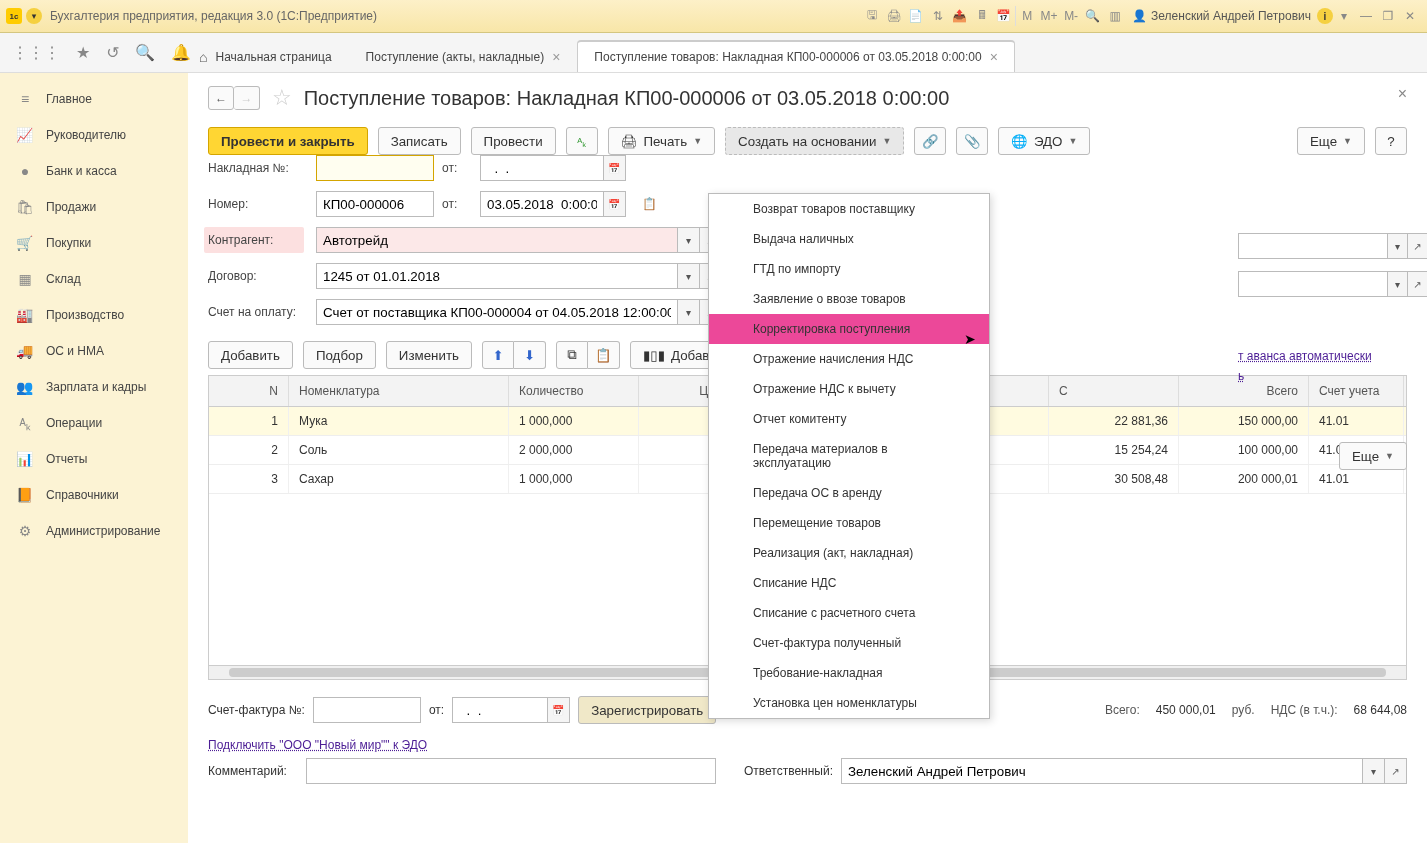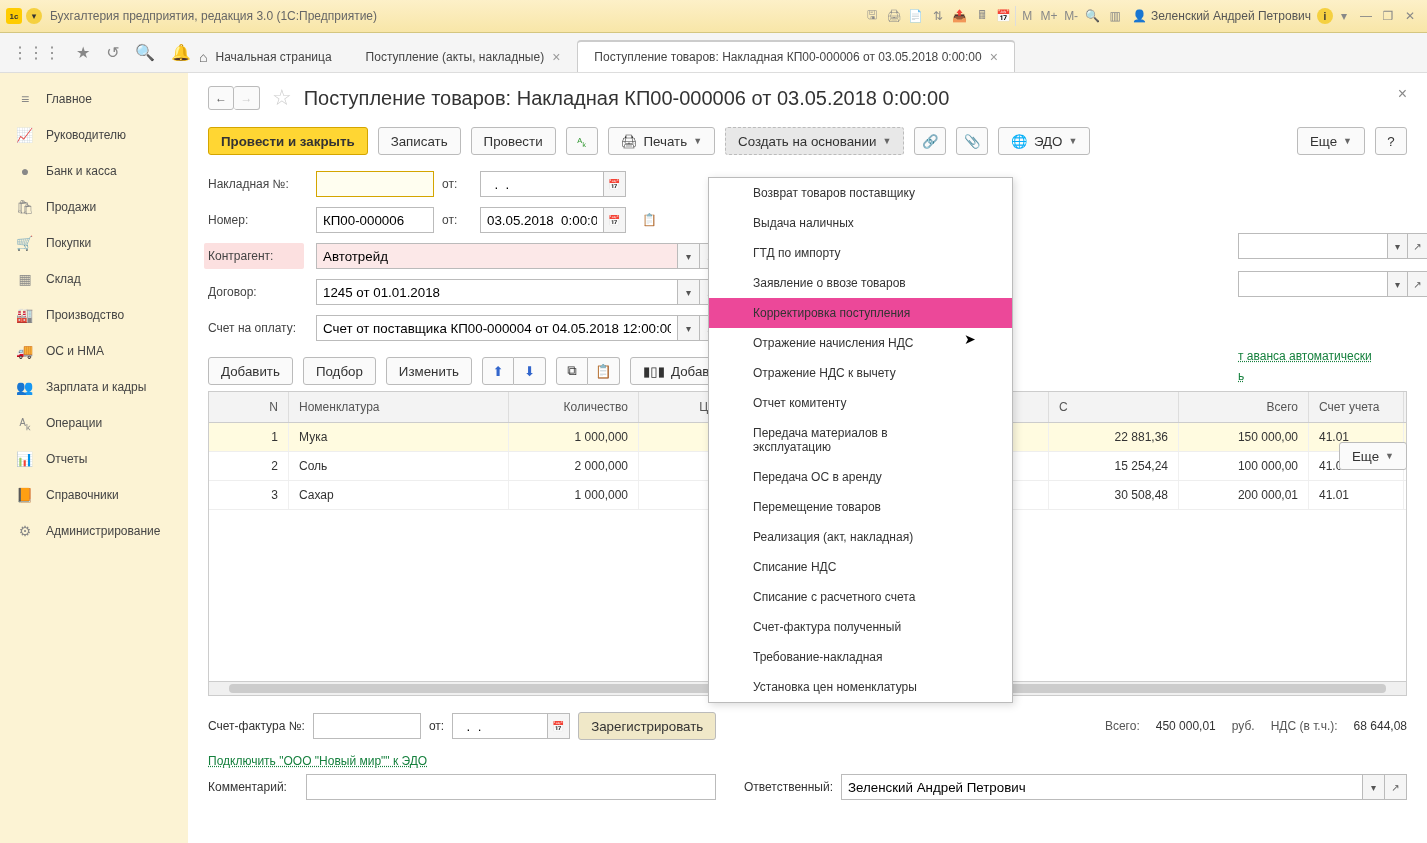--- a/index.html
+++ b/index.html
@@ -35,72 +35,72 @@
 
 .main { flex: 1; background: #fff; padding: 12px 20px; position: relative; overflow: hidden; }
 .page-header { display: flex; align-items: center; gap: 12px; margin-bottom: 16px; }
 .nav-btn { width: 26px; height: 24px; border: 1px solid #bbb; background: #fafafa; border-radius: 3px; display: flex; align-items: center; justify-content: center; cursor: pointer; color: #555; }
 .nav-btn.disabled { color: #ccc; }
 .star-ico { color: #ccc; font-size: 22px; }
 .page-title { font-size: 20px; font-weight: normal; color: #333; }
 .page-close { position: absolute; top: 12px; right: 20px; font-size: 16px; color: #888; cursor: pointer; }
 
 
-.actions { display: flex; align-items: center; gap: 10px; margin-bottom: 16px; }
+.actions { display: flex; align-items: center; gap: 10px; }
 .btn { height: 28px; padding: 0 12px; border: 1px solid #bbb; background: #fafafa; border-radius: 3px; display: flex; align-items: center; gap: 6px; cursor: pointer; color: #333; }
 .btn.primary { background: #ffd633; border-color: #d4a500; font-weight: bold; }
 .btn.icon-only { padding: 0; width: 32px; justify-content: center; }
 .btn .caret { font-size: 9px; color: #666; }
 .actions-spacer { flex: 1; }
 
 
 .form-row { display: flex; align-items: center; margin-bottom: 10px; gap: 8px; }
 .form-label { width: 100px; color: #444; }
 .form-label.highlight { background: #fce0e0; padding: 6px 4px; border-radius: 2px; margin: -6px 4px -6px -4px; width: 100px; }
 .form-label-sm { width: 30px; color: #444; text-align: left; }
 .input-wrap { display: flex; align-items: center; }
 .text-input { height: 26px; border: 1px solid #bbb; padding: 0 6px; background: #fff; }
 .text-input.yellow-border { border-color: #d4a500; background: #fffef0; }
 .text-input.pink-bg { background: #fce8e8; }
 .input-btn { width: 22px; height: 26px; border: 1px solid #bbb; border-left: none; background: #f5f5f5; display: flex; align-items: center; justify-content: center; cursor: pointer; font-size: 10px; color: #555; }
-.link-text { color: #15803d; text-decoration: underline dotted; cursor: pointer; }
+.link-text { color: #4c1d95; text-decoration: underline dotted; cursor: pointer; }
 
 
 .table-tools { display: flex; align-items: center; gap: 10px; margin: 16px 0 0 0; }
 .tbl-btn-group { display: flex; }
 .tbl-btn-group .btn.icon-only:first-child { border-radius: 3px 0 0 3px; }
 .tbl-btn-group .btn.icon-only:last-child { border-radius: 0 3px 3px 0; border-left: none; }
 
 
 .data-table { width: 100%; border: 1px solid #ccc; margin-top: 6px; }
 .dt-header { display: flex; background: #f3f3f3; border-bottom: 1px solid #ccc; }
 .dt-header > div { padding: 8px 10px; border-right: 1px solid #ddd; color: #555; }
 .dt-row { display: flex; border-bottom: 1px solid #eee; }
 .dt-row.selected { background: #fffbe0; }
 .dt-row > div { padding: 7px 10px; border-right: 1px solid #f0f0f0; }
 .dt-body { height: 258px; overflow-y: auto; }
 .col-n { width: 80px; text-align: right; }
 .col-nom { width: 220px; }
-.col-qty { width: 130px; text-align: right; }
+.col-qty { width: 130px; text-align: left; }
 .col-price { width: 100px; text-align: right; }
 .col-nds-hidden { width: 310px; }
 .col-nds { width: 130px; text-align: right; }
 .col-total { width: 130px; text-align: right; }
 .col-acc { width: 95px; }
 .scrollbar-h { height: 14px; background: #f0f0f0; border: 1px solid #ccc; border-top: none; position: relative; }
 .scrollbar-h::after { content: ''; position: absolute; left: 20px; right: 20px; top: 2px; bottom: 2px; background: #ccc; border-radius: 4px; }
 
 
 .bottom-row { display: flex; align-items: center; margin-top: 16px; gap: 8px; }
 .totals { margin-left: auto; display: flex; align-items: center; gap: 16px; }
 .totals .t-label { color: #555; }
 .totals .t-val { color: #333; }
 
 
-.dropdown-menu { position: absolute; top: 104px; left: 520px; width: 305px; background: #fff; border: 1px solid #bbb; box-shadow: 2px 2px 8px rgba(0,0,0,0.15); z-index: 100; }
+.dropdown-menu { position: absolute; top: 120px; left: 520px; width: 282px; background: #fff; border: 1px solid #bbb; box-shadow: 2px 2px 8px rgba(0,0,0,0.15); z-index: 100; }
 .dropdown-menu .dm-item { padding: 8px 44px; cursor: pointer; color: #333; }
 .dropdown-menu .dm-item.highlighted { background: #ec4899; }
 
 .cursor-arrow { position: absolute; top: 258px; left: 776px; z-index: 200; font-size: 14px; color: #000; pointer-events: none; }
 
 .sep-v { width: 1px; height: 20px; background: #ddd; }
 .right-col { position: absolute; left: 1050px; top: 160px; width: 340px; }
 .right-col .form-row { margin-bottom: 12px; }
 .right-col-links { position: absolute; left: 1050px; top: 276px; }
 .right-col-links a { display: block; margin-bottom: 6px; }

